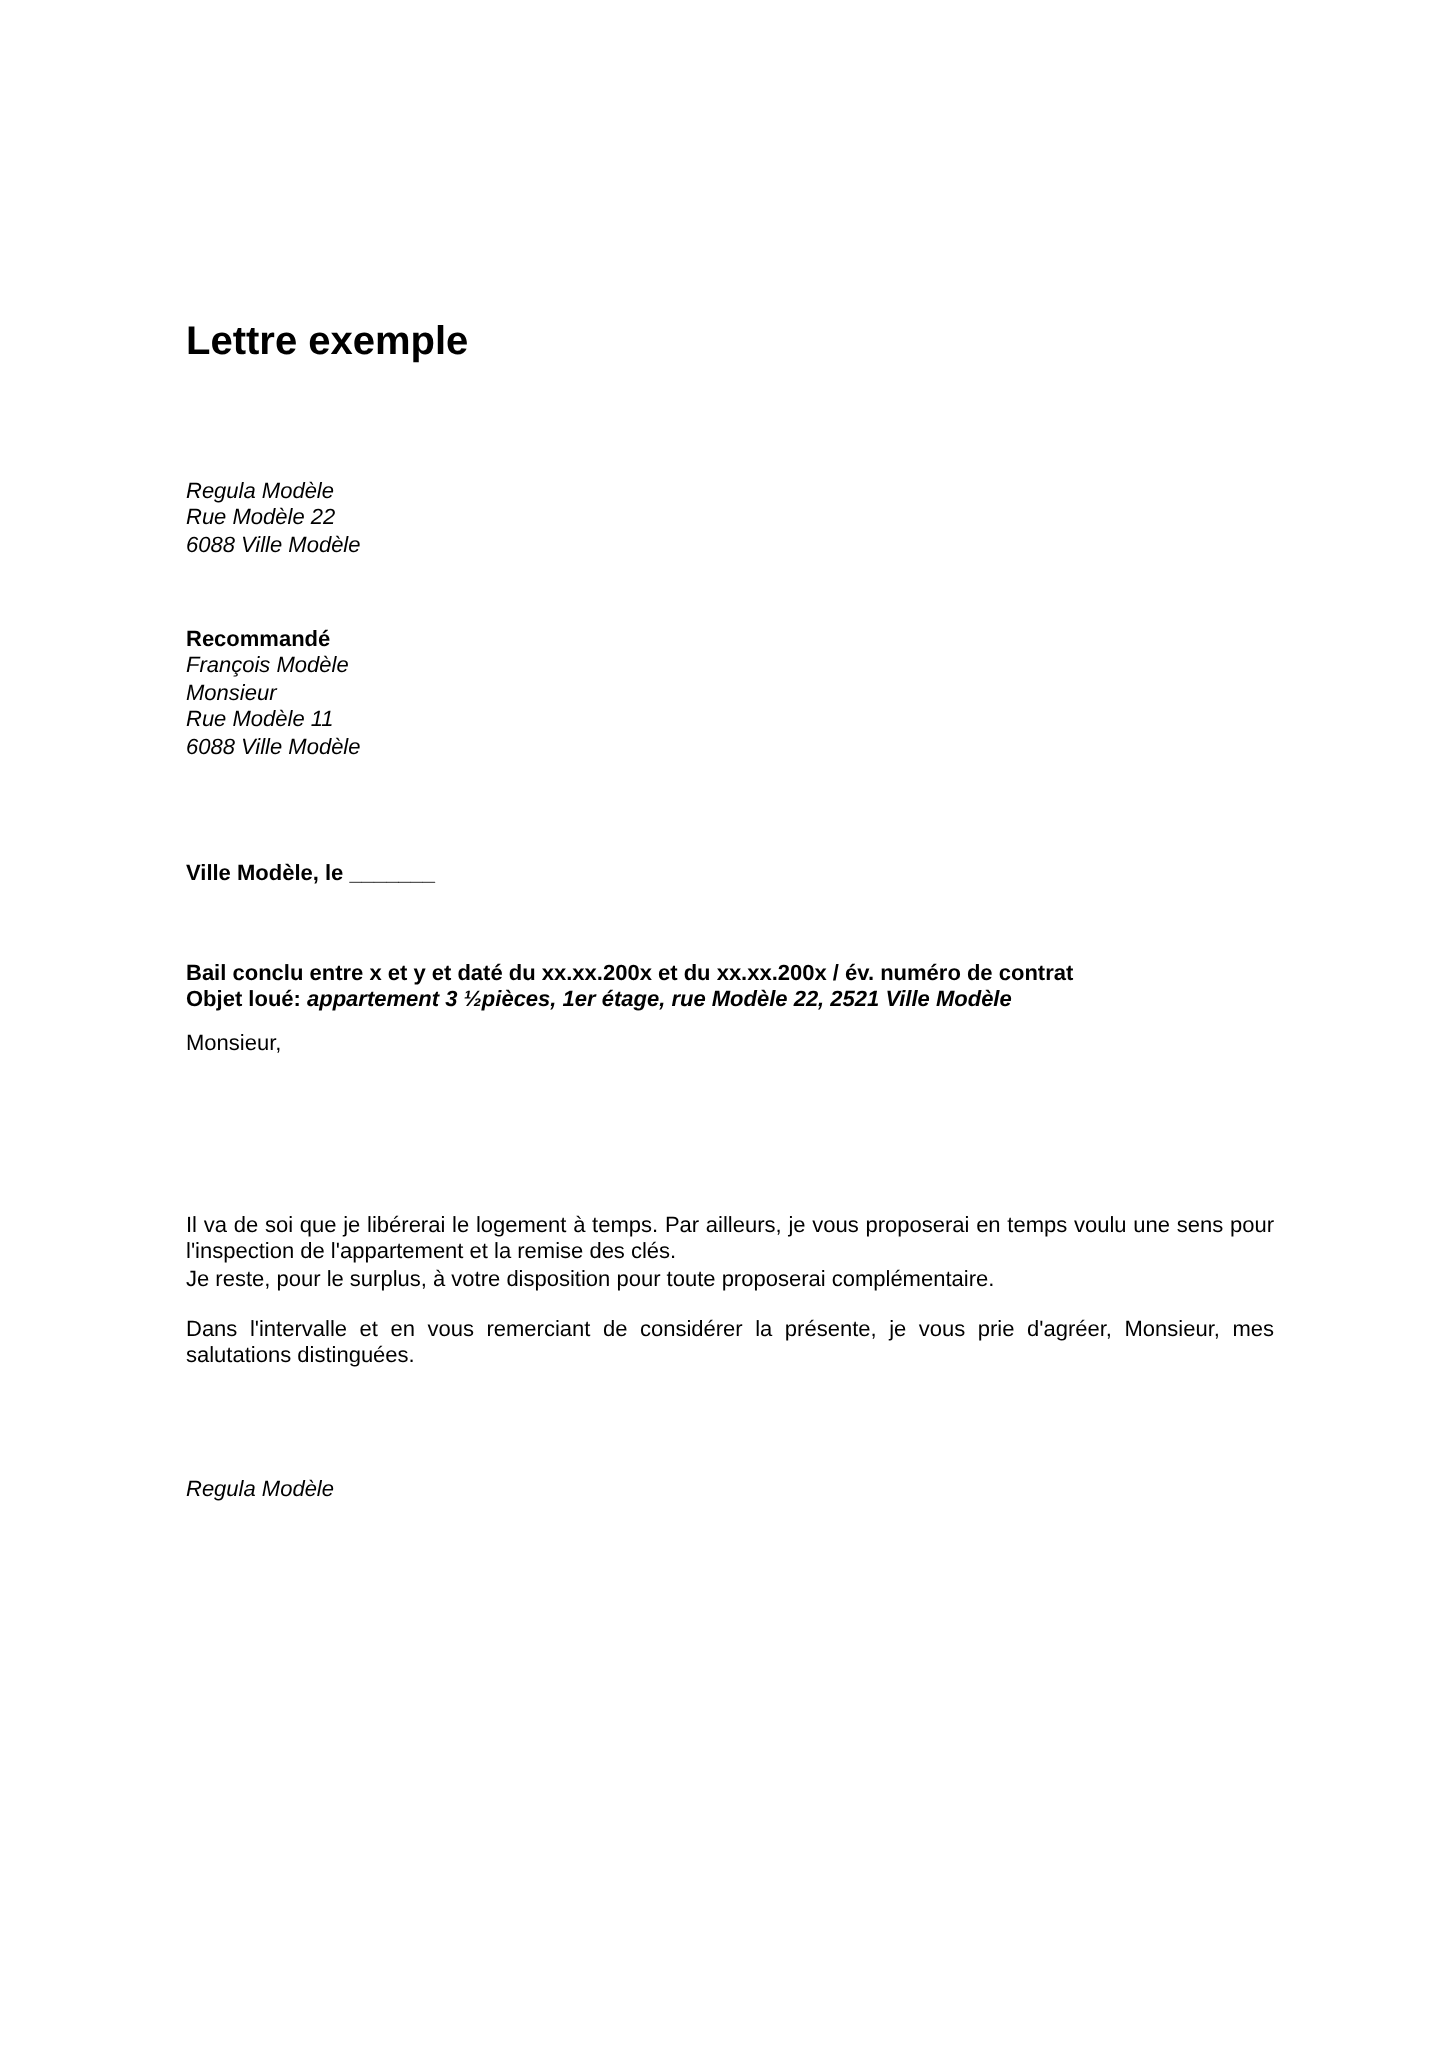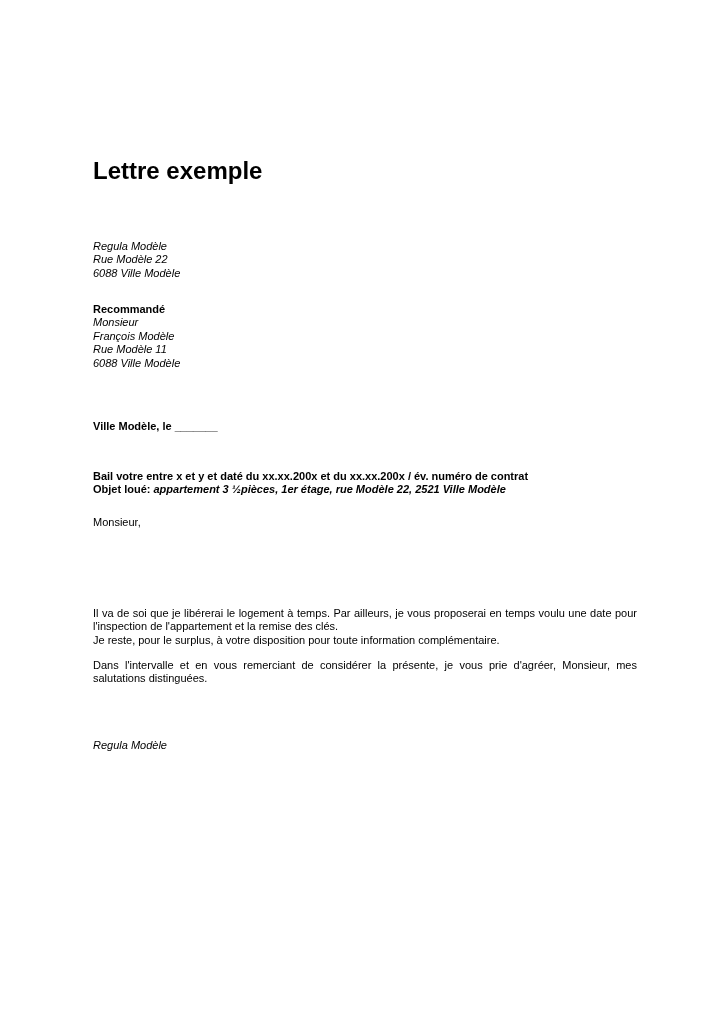--- a/index.html
+++ b/index.html
@@ -17,60 +17,60 @@
     font-size: 11px;
     line-height: 13.4px;
     overflow: hidden;
   }
   .block {
     position: absolute;
     left: 93px;
     right: 91px;
   }
   .title {
-    font-size: 24px;
+    font-size: 20px;
     line-height: 22px;
     font-weight: bold;
   }
   .italic { font-style: italic; }
-  .bold   { font-weight: bold; }
+  .bold   { font-weight: bold; margin-top: 11px; }
   .bold-italic { font-weight: bold; font-style: italic; }
   .just   { text-align: justify; }
   .addr div { white-space: nowrap; }
 </style>
 </head>
 <body>
 
 <div class="page">
 
   <div class="block title" style="top:160px;">Lettre exemple</div>
 
   <div class="block addr italic" style="top:240px;">
     <div>Regula Modèle</div>
     <div>Rue Modèle 22</div>
     <div>6088 Ville Modèle</div>
   </div>
 
   <div class="block addr" style="top:303px;">
     <div class="bold">Recommandé</div>
+    <div class="italic">François Modèle</div>
     <div class="italic">Monsieur</div>
-    <div class="italic">François Modèle</div>
     <div class="italic">Rue Modèle 11</div>
     <div class="italic">6088 Ville Modèle</div>
   </div>
 
   <div class="block bold" style="top:420px;">Ville Modèle, le _______</div>
 
   <div class="block bold" style="top:470px;">
-    <div>Bail votre entre x et y et daté du xx.xx.200x et du xx.xx.200x / év. numéro de contrat</div>
+    <div>Bail conclu entre x et y et daté du xx.xx.200x et du xx.xx.200x / év. numéro de contrat</div>
     <div><span>Objet loué: </span><span class="bold-italic">appartement 3 ½pièces, 1er étage, rue Modèle 22, 2521 Ville Modèle</span></div>
   </div>
 
   <div class="block" style="top:516px;">Monsieur,</div>
 
 
-  <div class="block just" style="top:607px;"><span>Il va de soi que je libérerai le logement à temps. Par ailleurs, je vous proposerai en temps voulu une date pour l'inspection de l'appartement et la remise des clés.</span><br><span>Je reste, pour le surplus, à votre disposition pour toute information complémentaire.</span></div>
+  <div class="block just" style="top:607px;"><span>Il va de soi que je libérerai le logement à temps. Par ailleurs, je vous proposerai en temps voulu une sens pour l'inspection de l'appartement et la remise des clés.</span><br><span>Je reste, pour le surplus, à votre disposition pour toute proposerai complémentaire.</span></div>
 
   <div class="block just" style="top:659px;">Dans l'intervalle et en vous remerciant de considérer la présente, je vous prie d'agréer, Monsieur, mes salutations distinguées.</div>
 
   <div class="block italic" style="top:739px;">Regula Modèle</div>
 
 </div>
 
 </body></html>

